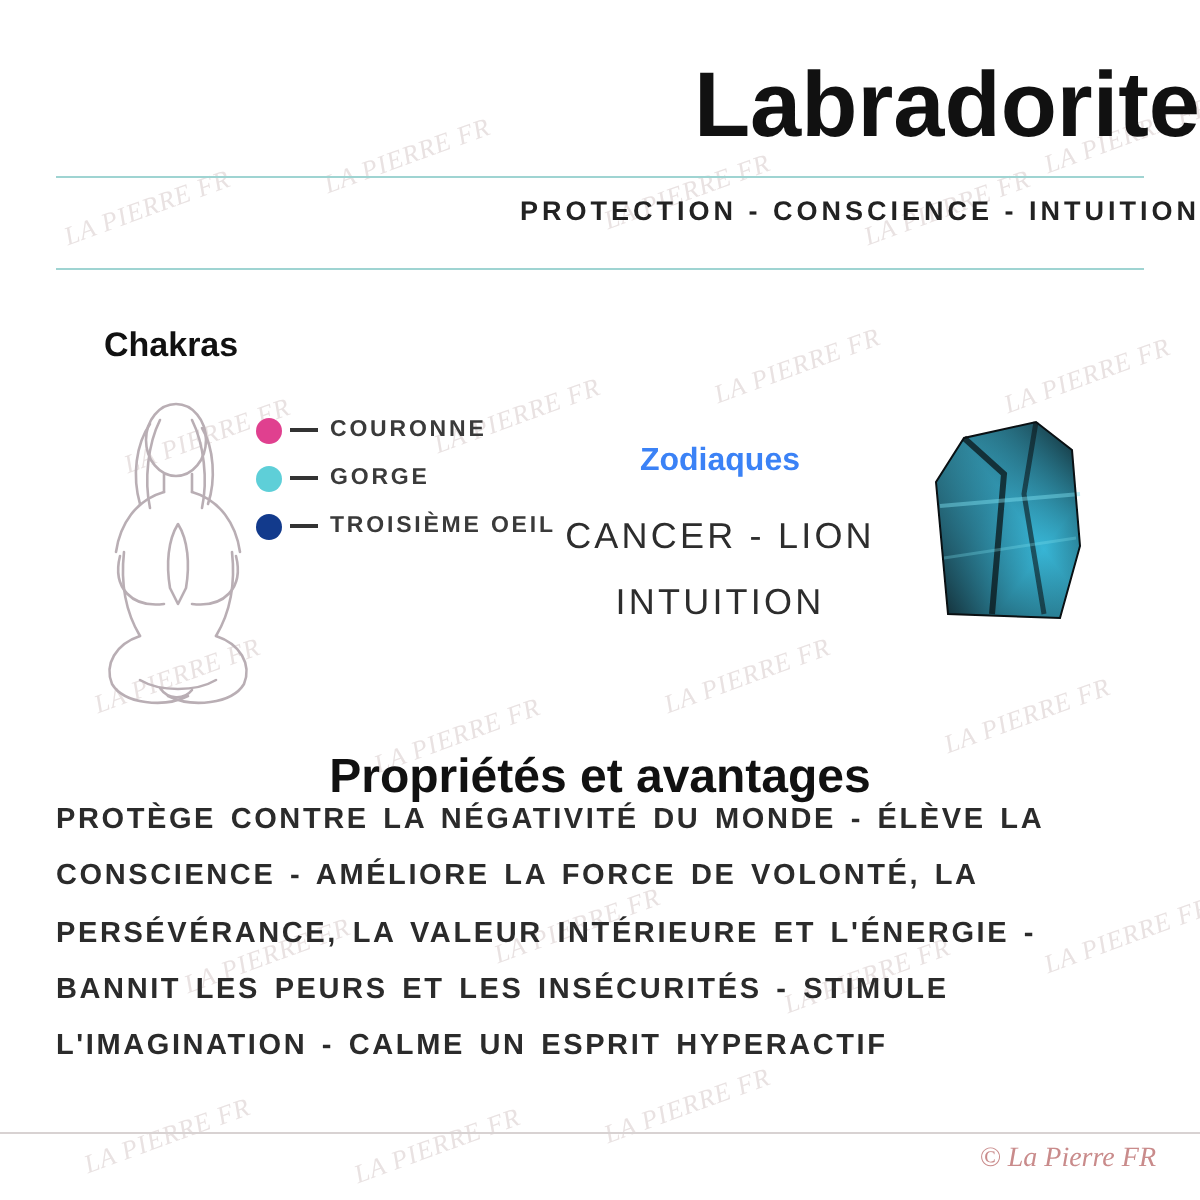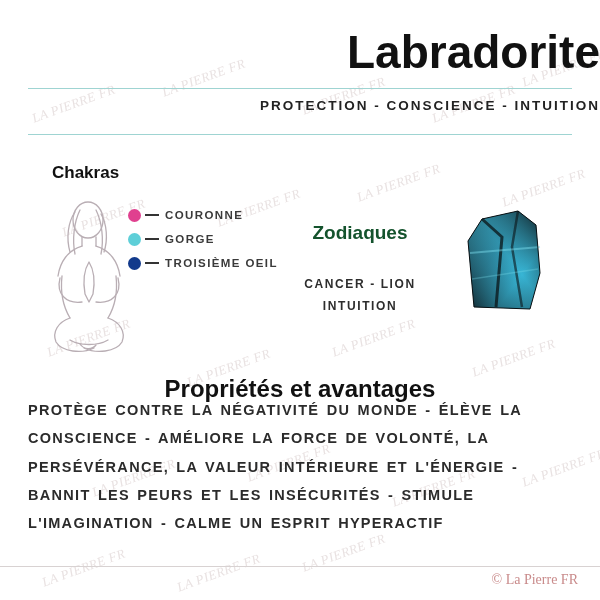--- a/index.html
+++ b/index.html
@@ -125,28 +125,28 @@
 
   
   .zodiac-block {
     position: absolute;
     left: 270px;
     top: 222px;
     width: 180px;
     text-align: center;
   }
   .zodiac-heading {
-    font-size: 19px;
-    font-weight: bold;
-    color: #14532d;
-    margin-bottom: 29px;
+    font-size: 16px;
+    font-weight: bold;
+    color: #3b82f6;
+    margin-bottom: 12px;
   }
   .zodiac-line {
-    font-size: 12px;
-    font-weight: bold;
+    font-size: 18px;
+    font-weight: normal;
     letter-spacing: 1.6px;
     color: #2d2d2d;
     line-height: 1.85;
   }
 
   
   .stone {
     position: absolute;
     left: 462px;
     top: 207px;
@@ -187,20 +187,21 @@
     left: 0;
     right: 0;
     top: 566px;
     border-top: 1px solid #d8d2d2;
   }
   .footer {
     position: absolute;
     right: 22px;
     top: 572px;
     font-family: "Liberation Serif", serif;
+    font-style: italic;
     font-size: 14px;
     color: #c98b8b;
   }
 </style>
 </head>
 <body>
 
 <div class="card">
 
   <div class="watermarks">

